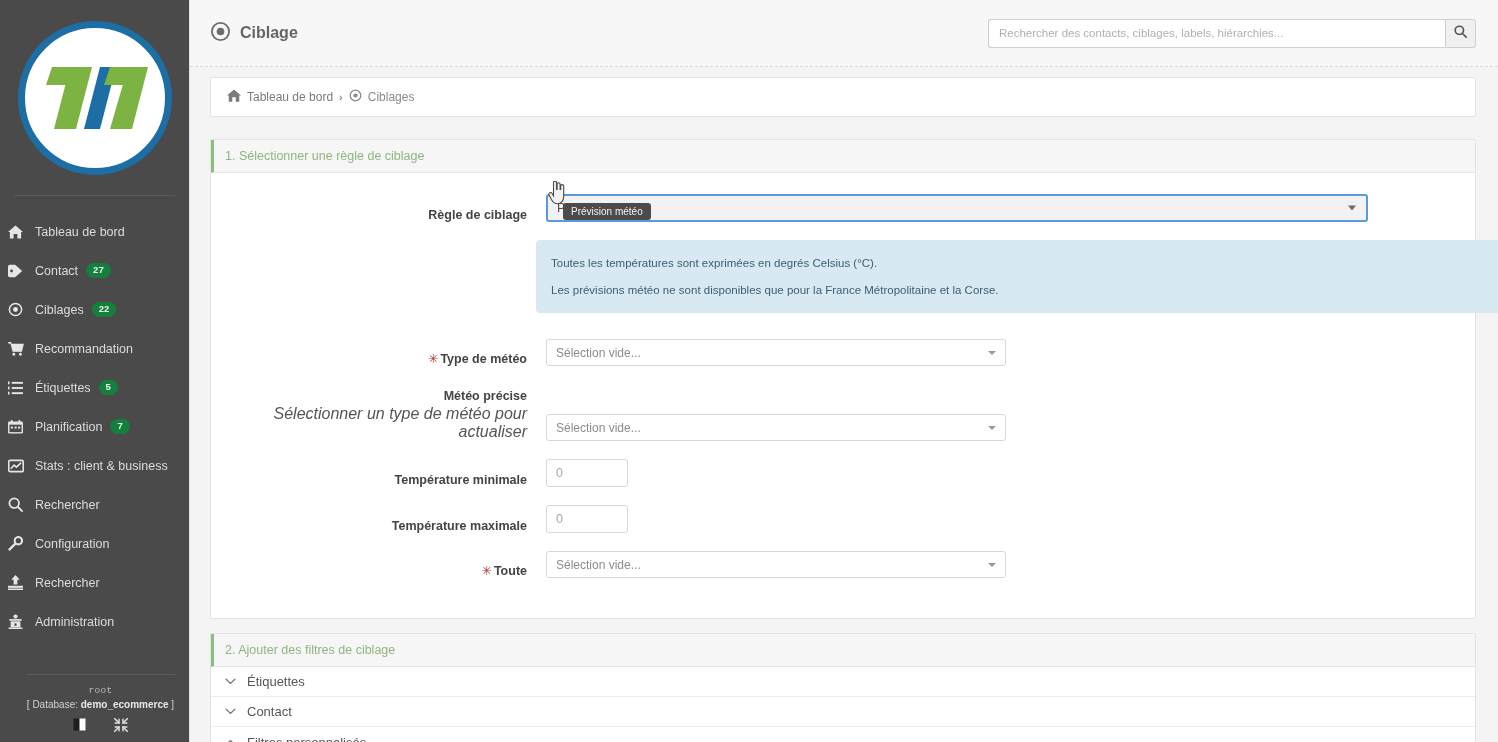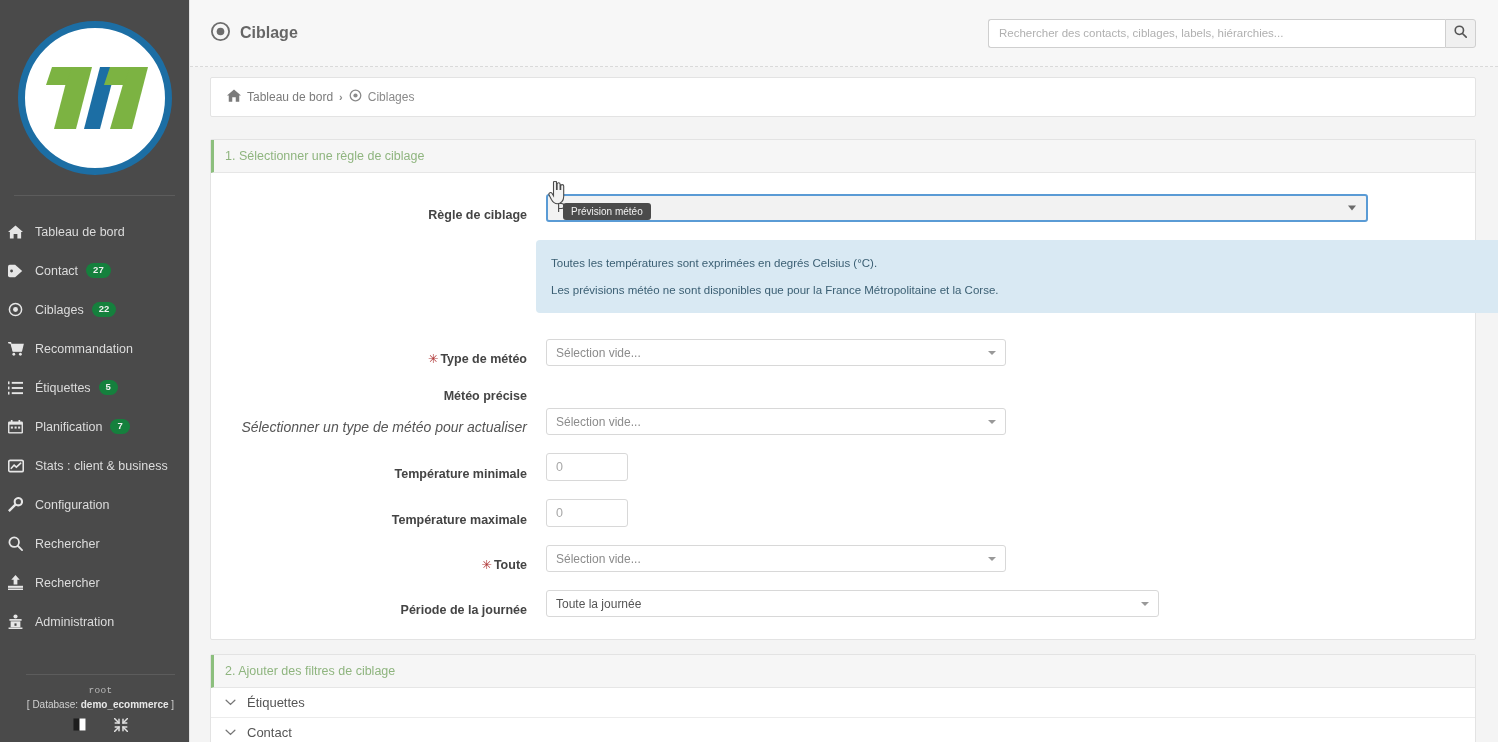--- a/index.html
+++ b/index.html
@@ -156,21 +156,21 @@
     margin-bottom: 18px;
   }
   .form-label {
     width: 335px; min-width: 335px;
     text-align: right; padding-right: 19px; padding-top: 5px;
     font-size: 12.5px; font-weight: bold; color: #444;
   }
   .req { color: #b03a3a; font-weight: normal; margin-right: 2px; }
   .form-hint {
     display: block; font-weight: normal; font-style: italic;
-    font-size: 14px; color: #555; margin-top: 16px;
+    font-size: 16px; color: #555; margin-top: 2px;
   }
   .form-field { flex: 1; }
 
   .select {
     position: relative;
     height: 27px; background: #fff;
     border: 1px solid #d8d8d8; border-radius: 3px;
     display: flex; align-items: center;
     padding: 0 22px 0 9px;
     font-size: 12px; color: #8c8c8c;
@@ -353,35 +353,35 @@
           <svg width="16" height="14" viewBox="0 0 17 14" fill="none" stroke="currentColor" stroke-width="1.7">
               <rect x="0.8" y="1" width="15.4" height="12" rx="1.4"></rect>
               <path d="M3.5 9.5L6.5 6l2.4 2.2L13.5 4" stroke-linecap="round"></path>
             </svg>
         </span>
         <span class="nav-label">Stats : client &amp; business</span>
       </a>
 
       <a class="nav-item">
         <span class="nav-ico">
-          <svg width="15" height="15" viewBox="0 0 16 16" fill="currentColor">
-              <path d="M11 0a5 5 0 00-4.3 7.5L0 14.2 1.8 16l6.7-6.7A5 5 0 1011 0zm0 2.2a2.8 2.8 0 110 5.6 2.8 2.8 0 010-5.6z"></path>
-            </svg>
-        </span>
-        <span class="nav-label">Configuration</span>
-      </a>
-
-      <a class="nav-item">
-        <span class="nav-ico">
           <svg width="15" height="15" viewBox="0 0 16 16" fill="none" stroke="currentColor" stroke-width="1.9">
               <circle cx="6.6" cy="6.6" r="5.1"></circle>
               <path d="M10.4 10.4L15 15" stroke-linecap="round"></path>
             </svg>
         </span>
         <span class="nav-label">Rechercher</span>
+      </a>
+
+      <a class="nav-item">
+        <span class="nav-ico">
+          <svg width="15" height="15" viewBox="0 0 16 16" fill="currentColor">
+              <path d="M11 0a5 5 0 00-4.3 7.5L0 14.2 1.8 16l6.7-6.7A5 5 0 1011 0zm0 2.2a2.8 2.8 0 110 5.6 2.8 2.8 0 010-5.6z"></path>
+            </svg>
+        </span>
+        <span class="nav-label">Configuration</span>
       </a>
 
       <a class="nav-item">
         <span class="nav-ico">
           <svg width="15" height="15" viewBox="0 0 16 16" fill="currentColor">
               <path d="M8 0L3.5 5H6v5h4V5h2.5z"></path>
               <rect x="0" y="11.5" width="16" height="2.2"></rect>
               <rect x="0" y="14.4" width="16" height="1.6"></rect>
             </svg>
         </span>
@@ -532,29 +532,20 @@
               <span class="req">✳</span><span>Toute</span>
             </div>
             <div class="form-field">
               <div class="select w400">
                 <span>Sélection vide...</span>
                 <span class="caret"></span>
               </div>
             </div>
           </div>
 
-          <div class="form-row" style="margin-bottom:0;">
-            <div class="form-label">Période de la journée</div>
-            <div class="form-field">
-              <div class="select w613 filled">
-                <span>Toute la journée</span>
-                <span class="caret"></span>
-              </div>
-            </div>
-          </div>
 
         </div>
 
         <div class="tooltip" style="left:352px; top:63px;">Prévision météo</div>
         <div class="cursor-hand" style="left:336px; top:41px;">
           <svg width="20" height="24" viewBox="0 0 20 24">
             <path d="M6.5 1.5c0-.8.7-1.4 1.5-1.4s1.5.6 1.5 1.4v7h.6V3.2c0-.8.7-1.4 1.5-1.4s1.5.6 1.5 1.4v5.3h.6V5c0-.8.7-1.4 1.5-1.4S16.7 4.2 16.7 5v10.4c0 4-2.6 7.4-6.3 7.4-3.2 0-4.6-1.6-6-4.2L2.1 14c-.5-.9-.1-1.9.8-2.3.8-.4 1.7 0 2.2.8l1.4 2.3z" fill="#f2f2f2" stroke="#4a4a4a" stroke-width="1.1"></path>
           </svg>
         </div>
       </div>

